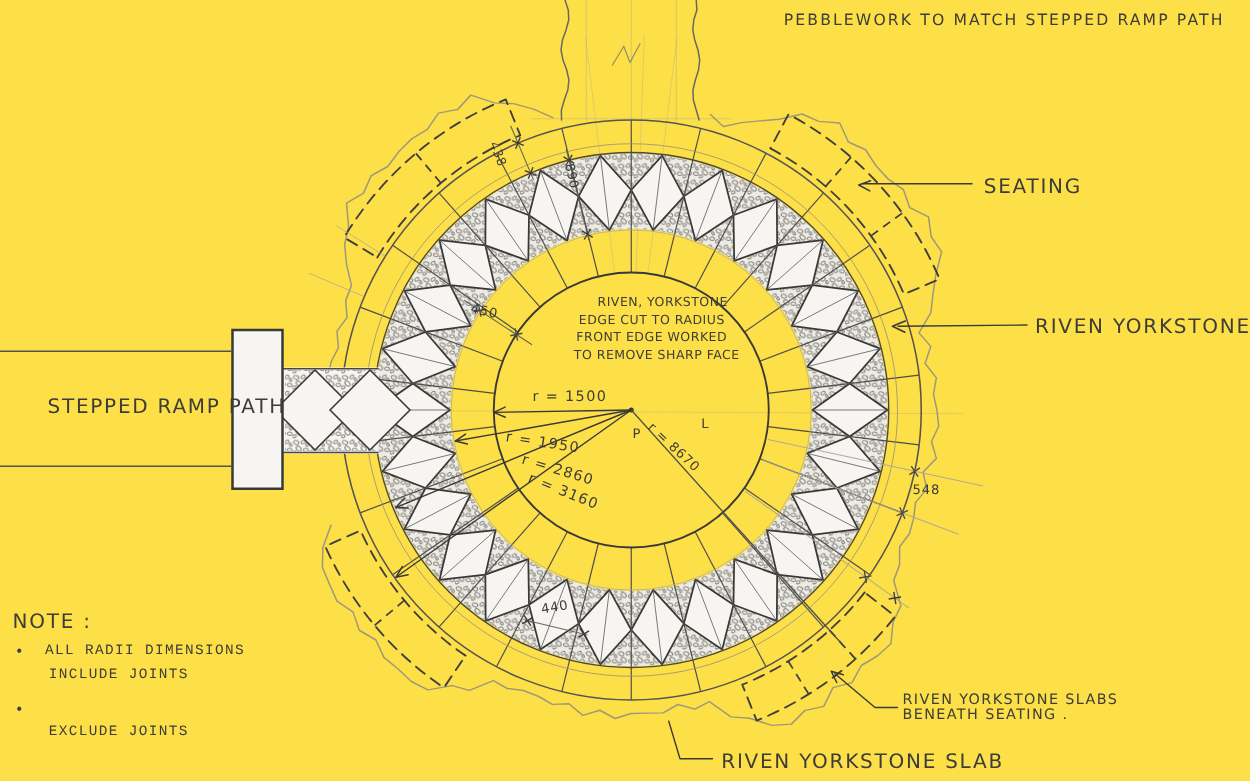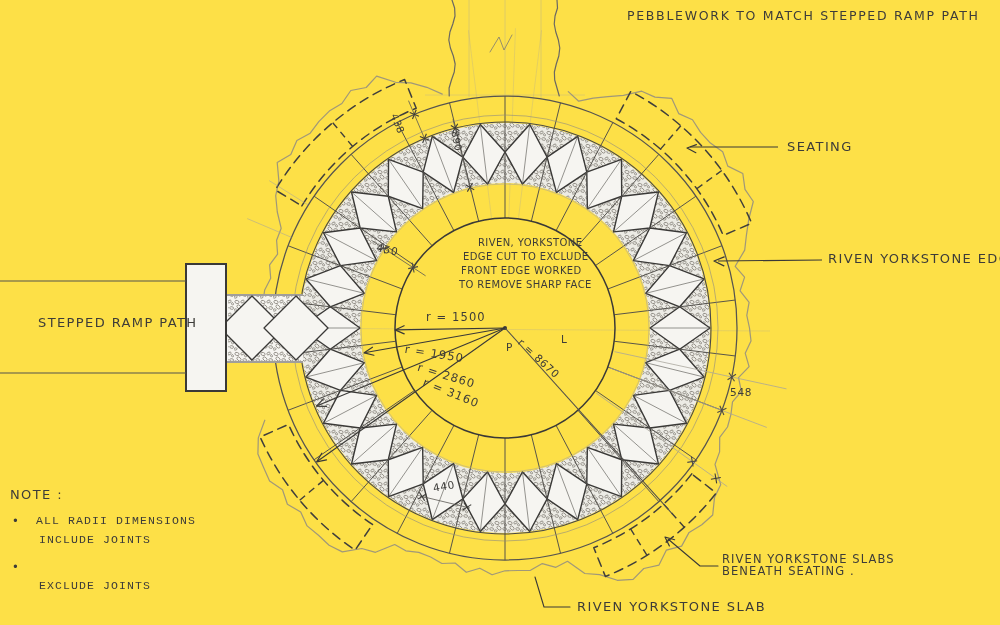--- a/index.html
+++ b/index.html
@@ -1,19 +1,19 @@
 <!DOCTYPE html>
 <html><head>
 <meta charset="utf-8">
 <style>
   html,body{margin:0;padding:0;}
   #page{position:relative;width:1000px;height:625px;background:#fde047;overflow:hidden;
         font-family:"DejaVu Sans",sans-serif;}
   #plan{position:absolute;left:0;top:0;}
-  .lbl{position:absolute;font-size:13px;letter-spacing:1.4px;color:#3d3c39;white-space:nowrap;
+  .lbl{position:absolute;font-size:16px;letter-spacing:1.4px;color:#3d3c39;white-space:nowrap;
        font-family:"DejaVu Sans",sans-serif;}
   .md{font-size:11.5px;letter-spacing:1.1px;}
   .sm{font-size:10.5px;letter-spacing:.7px;}
   .xs{font-size:10px;letter-spacing:.4px;}
   .rot{transform-origin:left top;}
   .cnote{line-height:13.5px;}
   .nline{line-height:18px;font-family:Liberation Mono, monospace;}
 </style>
 </head>
 <body>
@@ -201,21 +201,21 @@
   <div class="lbl" style="left:627px;top:8px;font-size:12.5px;letter-spacing:1.7px">PEBBLEWORK TO MATCH  STEPPED RAMP PATH</div>
   <div class="lbl" style="left:787px;top:139px">SEATING</div>
   <div class="lbl" style="left:828px;top:251px">RIVEN YORKSTONE EDGE</div>
   <div class="lbl" style="left:38px;top:315px">STEPPED RAMP PATH</div>
 
   <div class="lbl md" style="left:722px;top:552px">RIVEN YORKSTONE SLABS</div>
   <div class="lbl md" style="left:722px;top:564px">BENEATH SEATING .</div>
   <div class="lbl" style="left:577px;top:599px">RIVEN YORKSTONE SLAB</div>
 
   <div class="lbl xs cnote" style="left:478px;top:236px">RIVEN, YORKSTONE</div>
-  <div class="lbl xs cnote" style="left:463px;top:250px">EDGE CUT TO EXCLUDE</div>
+  <div class="lbl xs cnote" style="left:463px;top:250px">EDGE CUT TO RADIUS</div>
   <div class="lbl xs cnote" style="left:461px;top:264px">FRONT EDGE WORKED</div>
   <div class="lbl xs cnote" style="left:459px;top:278px">TO REMOVE SHARP FACE</div>
 
   <div class="lbl" style="left:10px;top:487px">NOTE :</div>
   <div class="lbl md" style="left:12px;top:514px">•</div>
   <div class="lbl md nline" style="left:36px;top:512px">ALL RADII DIMENSIONS</div>
   <div class="lbl md nline" style="left:39px;top:531px">INCLUDE JOINTS</div>
   <div class="lbl md" style="left:12px;top:560px">•</div>
   <div class="lbl md nline" style="left:39px;top:577px">EXCLUDE JOINTS</div>
 

